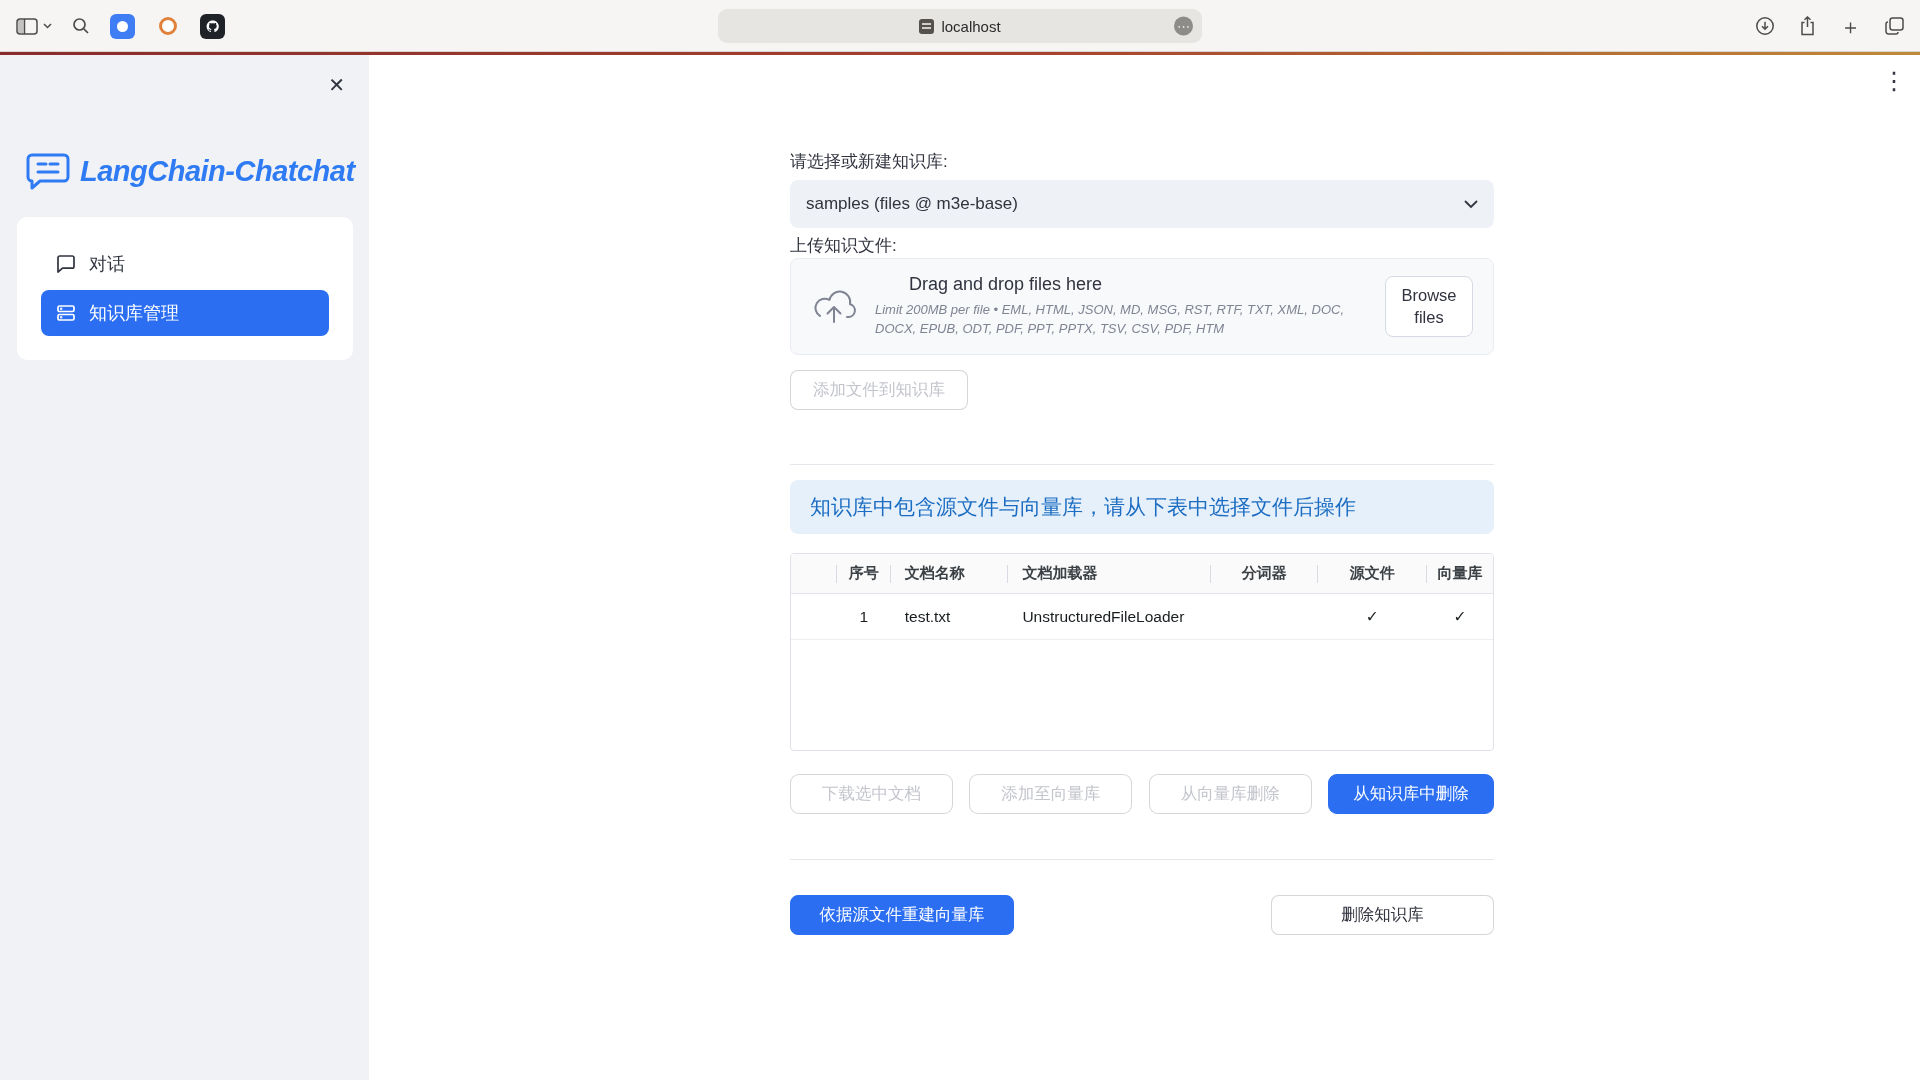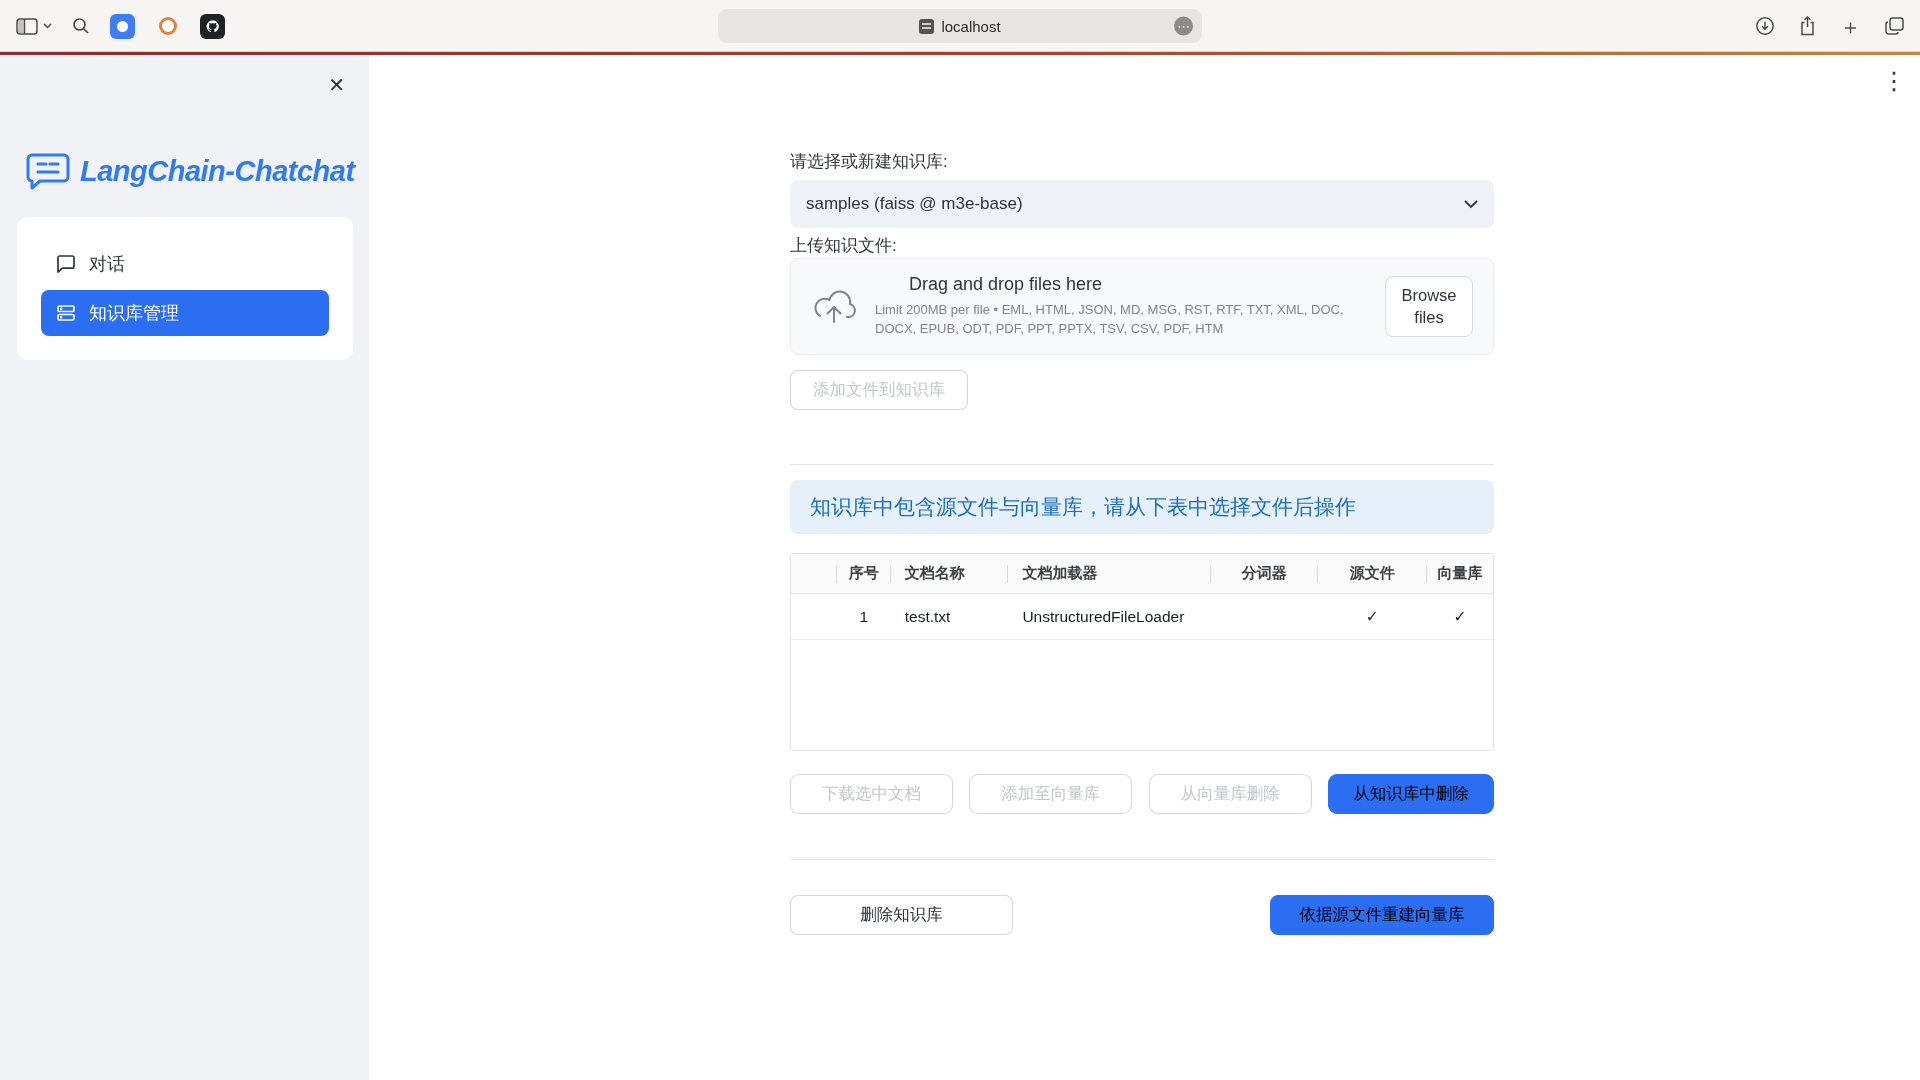--- a/index.html
+++ b/index.html
@@ -54,28 +54,28 @@
   .content{position:absolute;left:790px;top:95px;width:704px;}
   .st-label{font-size:17px;color:var(--ink);height:22px;}
   .selectbox{margin-top:8px;height:48px;background:#eef1f5;border-radius:8px;display:flex;align-items:center;
     padding:0 16px;font-size:17px;color:var(--ink);cursor:default;}
   .selectbox .sel-value{flex:1;}
   .upload-label{margin-top:6px;}
   .dropzone{margin-top:2px;height:97px;background:#f8f9fb;border:1px solid #e9ecf1;border-radius:8px;
     display:flex;align-items:center;padding:0 20px;}
   .dz-text{flex:1;margin-left:18px;padding-right:18px;}
   .dz-title{font-size:18px;color:var(--ink);margin-left:34px;}
-  .dz-limit{margin-top:6px;font-size:13px;line-height:1.45;color:#7f8493;max-width:505px;}
+  .dz-limit{margin-top:6px;font-size:13px;line-height:1.45;color:#7f8493;max-width:505px;font-style:italic;}
   .browse-btn{width:88px;min-height:56px;background:#fff;border:1px solid #d6dae2;border-radius:8px;
     font-size:16.5px;color:var(--ink);line-height:1.3;padding:8px 10px;text-align:center;
     font-family:inherit;cursor:default;}
   .btn{height:40px;border-radius:8px;font-size:16.5px;display:flex;align-items:center;justify-content:center;
     font-family:inherit;cursor:default;white-space:nowrap;}
   .btn-disabled{background:#fff;border:1px solid var(--border-soft);color:#c3c5cc;}
-  .btn-primary{background:var(--accent);border:1px solid var(--accent);color:#000000;}
+  .btn-primary{background:var(--accent);border:1px solid var(--accent);color:#ffffff;}
   .btn-secondary{background:#fff;border:1px solid var(--border-soft);color:var(--ink);}
   .add-btn{margin-top:15px;width:178px;}
   .hr{margin-top:54px;border:none;border-top:1px solid #e4e6eb;height:0;}
   .files-heading{margin-top:26px;font-size:19px;font-weight:700;color:#24262e;display:flex;align-items:center;gap:8px;}
   .kb-code{font-family:"DejaVu Sans Mono","Liberation Mono",monospace;font-weight:400;font-size:15.5px;
     color:#09ab3b;background:#f2f4f7;padding:2px 5px;border-radius:4px;}
   .infobox{margin-top:15px;height:54px;border-radius:8px;background:#e5f0fb;display:flex;align-items:center;
     padding:0 20px;font-size:21px;color:#1c6dc2;}
 
   
@@ -216,21 +216,21 @@
       </div>
     </nav>
   </aside>
 
   <button class="main-kebab">⋮</button>
 
   <main class="content">
 
     <div class="st-label">请选择或新建知识库:</div>
     <div class="selectbox">
-      <span class="sel-value">samples (faiss @ m3e-base)</span>
+      <span class="sel-value">samples (files @ m3e-base)</span>
       <span>
         <svg width="14" height="9" viewBox="0 0 14 9" fill="none" stroke="#31333f" stroke-width="1.8" stroke-linecap="round">
           <path d="M1.5 1.5L7 7l5.5-5.5"></path>
         </svg>
       </span>
     </div>
 
     <div class="st-label upload-label">上传知识文件:</div>
     <div class="dropzone">
       <span>
@@ -277,18 +277,18 @@
     <div class="action-row">
       <button class="btn btn-disabled">下载选中文档</button>
       <button class="btn btn-disabled">添加至向量库</button>
       <button class="btn btn-disabled">从向量库删除</button>
       <button class="btn btn-primary">从知识库中删除</button>
     </div>
 
     <hr class="hr hr2">
 
     <div class="footer-row">
+      <button class="btn btn-primary">依据源文件重建向量库</button>
       <button class="btn btn-secondary">删除知识库</button>
-      <button class="btn btn-primary">依据源文件重建向量库</button>
     </div>
 
   </main>
 </div>
 
 </body></html>

